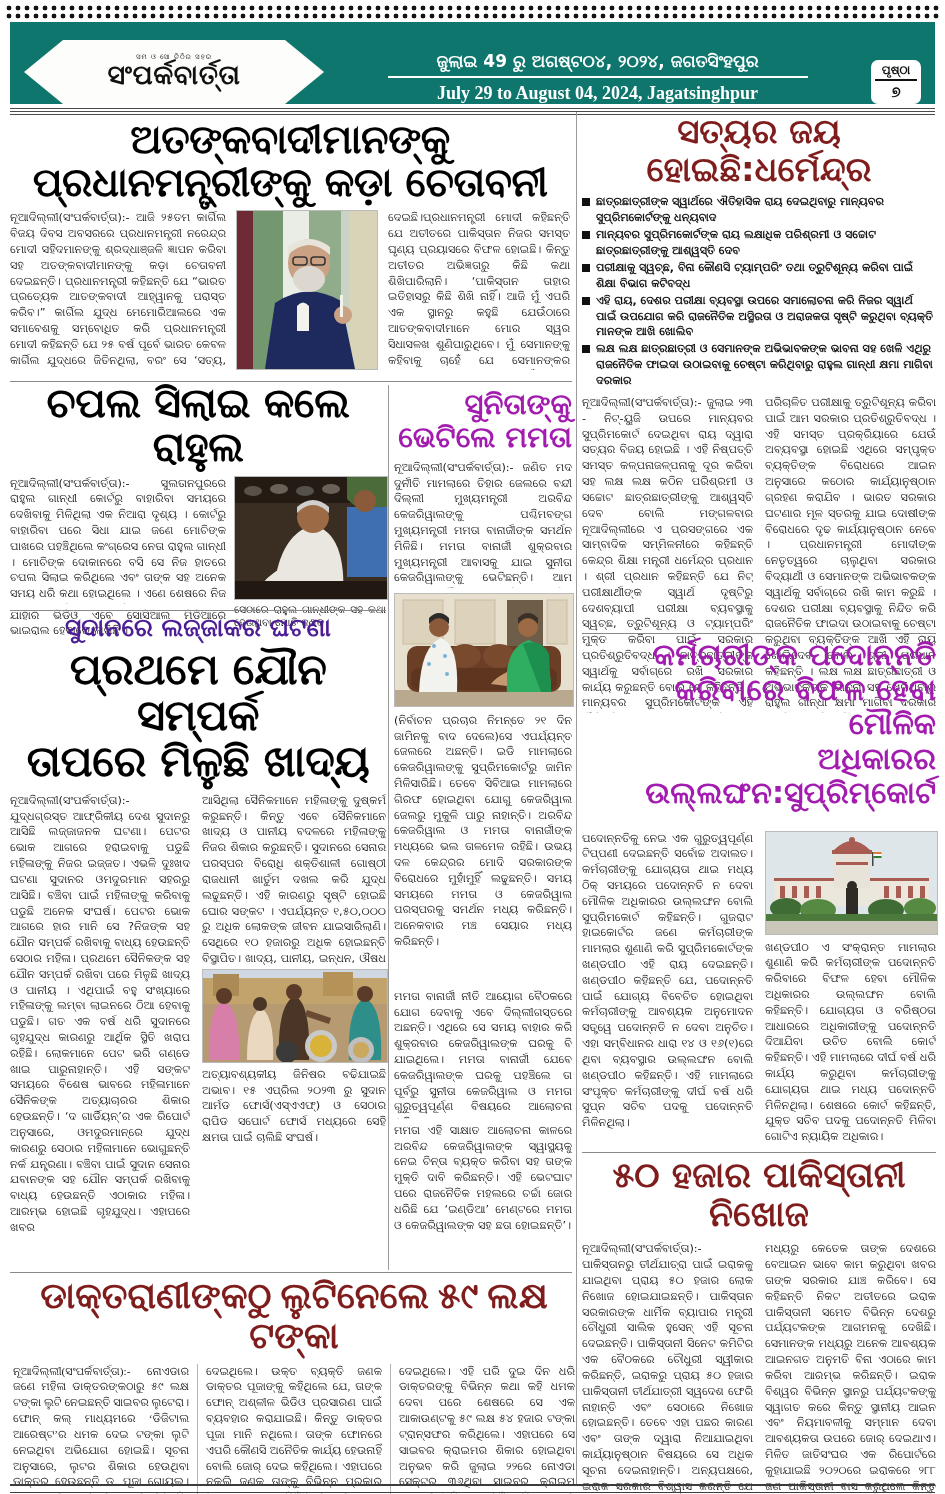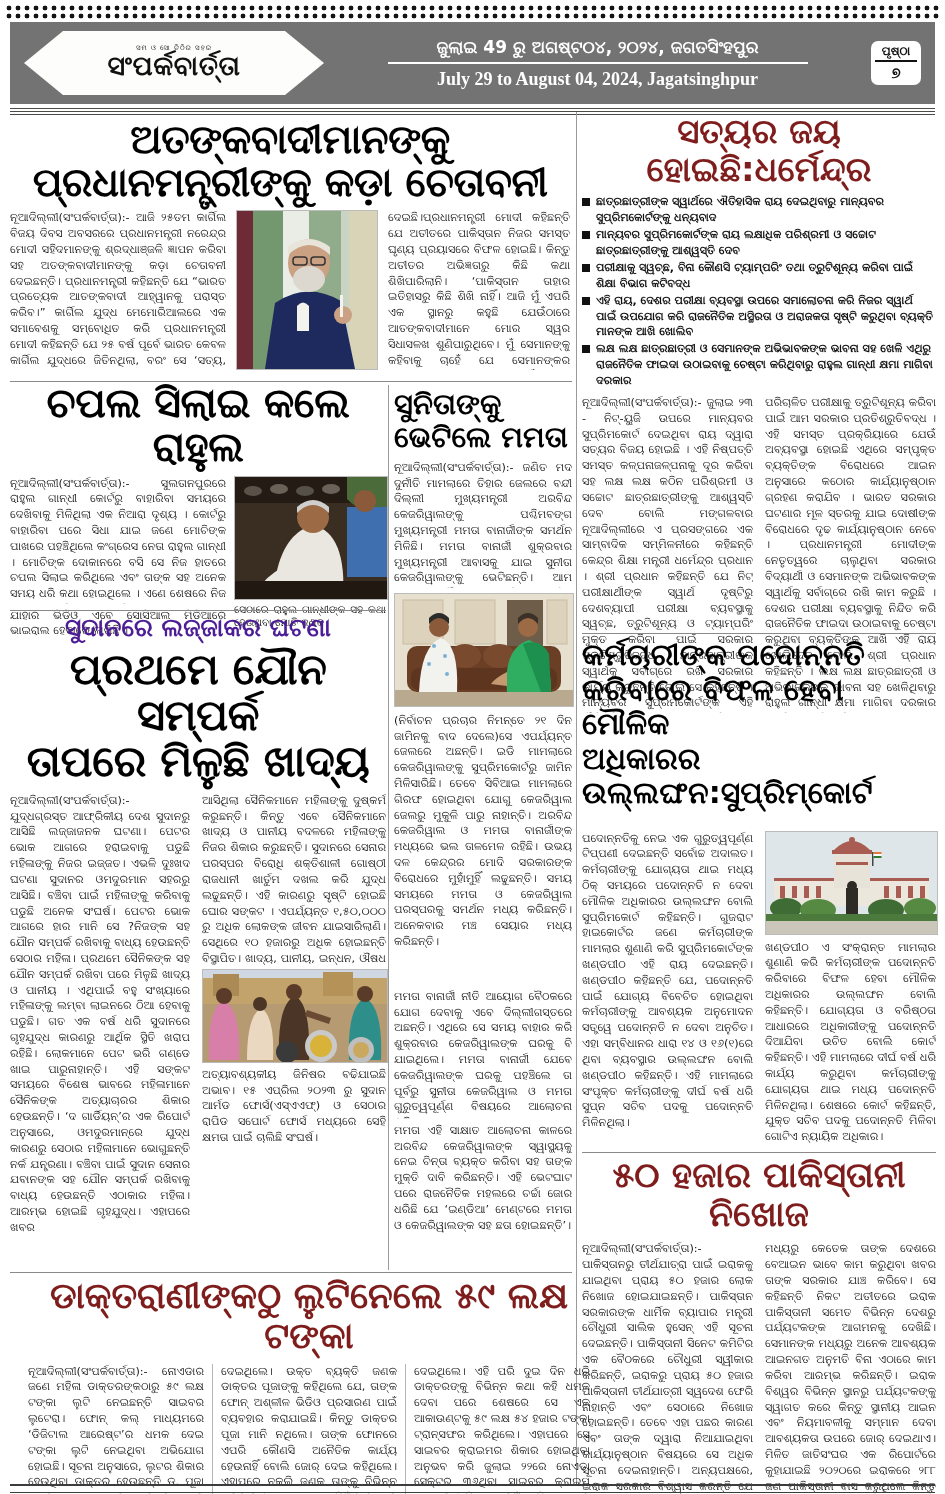--- a/index.html
+++ b/index.html
@@ -4,22 +4,22 @@
 <style>
   html,body{margin:0;padding:0;background:#ffffff;}
   .page{position:relative;width:945px;height:1494px;background:#fff;overflow:hidden;
         font-family:"DejaVu Sans",sans-serif;color:#1b1b1b;}
   .abs{position:absolute;}
   
   .dots{position:absolute;top:4px;left:6px;right:6px;height:16px;
         background-image:radial-gradient(circle at 3px 4px,#141414 2.1px,transparent 2.7px);
         background-size:9px 8px;}
   
-  .masthead{position:absolute;top:22px;left:10px;right:10px;height:82px;background:#737373;
-            display:flex;align-items:center;justify-content:space-between;padding:0 14px;box-sizing:border-box;}
+  .masthead{position:absolute;top:22px;left:10px;right:10px;height:82px;background:#0f766e;
+            display:flex;align-items:flex-end;justify-content:space-between;padding:0 14px;box-sizing:border-box;}
   .logo{width:300px;height:64px;background:#fdfdfb;color:#111;
         clip-path:polygon(0 50%,13% 0,87% 0,100% 50%,87% 100%,13% 100%);
         display:flex;flex-direction:column;align-items:center;justify-content:center;}
   .logo-tagline{font-size:7px;letter-spacing:1px;line-height:1;}
   .logo-title{font-size:27px;font-weight:800;line-height:1.05;letter-spacing:.5px;}
   .dateline{flex:1;display:flex;flex-direction:column;align-items:center;color:#fff;margin:0 10px;}
   .date-odia{font-size:17px;font-weight:700;padding-bottom:5px;border-bottom:2px solid #fff;
              width:420px;text-align:center;}
   .date-eng{font-family:"Liberation Serif",serif;font-size:18px;font-weight:700;margin-top:5px;}
   .pagebox{width:50px;background:#fff;border-radius:7px;padding:3px 0;text-align:center;color:#111;}
@@ -29,21 +29,21 @@
           background:repeating-linear-gradient(#4c4a47 0 1px,transparent 1px 3px);}
   
   .hrule{background:#8a8a88;height:1px;}
   .vrule{background:#9a9a98;width:1px;}
   .bottomrule{position:absolute;left:10px;right:10px;top:1484px;height:6px;
               border-top:2px solid #3c3c3a;border-bottom:1px solid #3c3c3a;}
   
   .kicker{font-size:25px;font-weight:800;text-align:center;color:#4c1d95;line-height:1.1;}
   .h-xl{font-size:40px;font-weight:800;text-align:center;color:#000;line-height:1.08;letter-spacing:-.5px;}
   .h-lg{font-size:33px;font-weight:800;text-align:center;color:#7f1d1d;line-height:1.12;}
-  .h-md{font-size:29px;font-weight:800;text-align:left;color:#000000;line-height:1.15;}
+  .h-md{font-size:29px;font-weight:800;text-align:right;color:#a21caf;line-height:1.15;}
   .body-text{font-size:11.3px;line-height:1.4;text-align:justify;color:#191919;overflow:hidden;}
   .caption{font-size:10.5px;line-height:1.3;color:#111;text-align:justify;overflow:hidden;}
   .cols{display:flex;}
   .clip{overflow:hidden;}
   
   .bullet{display:flex;font-size:11.2px;line-height:1.42;font-weight:600;color:#111;margin-bottom:1px;}
   .sq{flex:0 0 8px;height:8px;background:#111;margin:4px 6px 0 0;}
   .photo{display:block;}
   .photo svg{display:block;width:100%;height:100%;}
 </style>
@@ -291,21 +291,21 @@
   <section class="abs" style="left:582px;top:1156px;width:354px;height:328px;">
     <div class="h-lg" style="font-size:35px;">୫୦ ହଜାର ପାକିସ୍ତାନୀ ନିଖୋଜ</div>
     <div class="cols" style="margin-top:7px;">
       <div class="body-text clip" style="width:171px;height:268px;">ନୂଆଦିଲ୍ଲୀ(ସଂପର୍କବାର୍ତ୍ତା):- ପାକିସ୍ତାନରୁ ତୀର୍ଥଯାତ୍ରା ପାଇଁ ଇରାକକୁ ଯାଇଥିବା ପ୍ରାୟ ୫୦ ହଜାର ଲୋକ ନିଖୋଜ ହୋଇଯାଇଛନ୍ତି। ପାକିସ୍ତାନ ସରକାରଙ୍କ ଧାର୍ମିକ ବ୍ୟାପାର ମନ୍ତ୍ରୀ ଚୌଧୁରୀ ସାଲିକ ହୁସେନ୍ ଏହି ସୂଚନା ଦେଇଛନ୍ତି। ପାକିସ୍ତାନୀ ସିନେଟ କମିଟିର ଏକ ବୈଠକରେ ଚୌଧୁରୀ ସ୍ୱୀକାର କରିଛନ୍ତି, ଇରାକରୁ ପ୍ରାୟ ୫୦ ହଜାର ପାକିସ୍ତାନୀ ତୀର୍ଥଯାତ୍ରୀ ସ୍ୱଦେଶ ଫେରି ନାହାନ୍ତି ଏବଂ ସେଠାରେ ନିଖୋଜ ହୋଇଛନ୍ତି। ତେବେ ଏହା ପଛର କାରଣ ଏବଂ ତାଙ୍କ ଦ୍ୱାରା ନିଆଯାଇଥିବା କାର୍ଯ୍ୟାନୁଷ୍ଠାନ ବିଷୟରେ ସେ ଅଧିକ ସୂଚନା ଦେଇନାହାନ୍ତି। ଅନ୍ୟପକ୍ଷରେ, ଇରାକ ସରକାର ବିଶ୍ୱାସ କରନ୍ତି ଯେ ନିଖୋଜ ପାକିସ୍ତାନୀମାନେ ତାଙ୍କ ଦେଶରେ ବେଆଇନ ଭାବେ କାମ କରୁଛନ୍ତି।</div>
       <div class="body-text clip" style="width:171px;height:268px;margin-left:12px;">ମଧ୍ୟରୁ କେତେକ ତାଙ୍କ ଦେଶରେ ବେଆଇନ ଭାବେ କାମ କରୁଥିବା ଖବର ତାଙ୍କ ସରକାର ଯାଞ୍ଚ କରିବେ। ସେ କହିଛନ୍ତି ନିକଟ ଅତୀତରେ ଇରାକ ପାକିସ୍ତାନୀ ସମେତ ବିଭିନ୍ନ ଦେଶରୁ ପର୍ଯ୍ୟଟକଙ୍କ ଆଗମନକୁ ଦେଖିଛି। ସେମାନଙ୍କ ମଧ୍ୟରୁ ଅନେକ ଆବଶ୍ୟକ ଆଇନଗତ ଅନୁମତି ବିନା ଏଠାରେ କାମ କରିବା ଆରମ୍ଭ କରିଛନ୍ତି। ଇରାକ ବିଶ୍ୱର ବିଭିନ୍ନ ସ୍ଥାନରୁ ପର୍ଯ୍ୟଟକଙ୍କୁ ସ୍ୱାଗତ କରେ କିନ୍ତୁ ସ୍ଥାନୀୟ ଆଇନ ଏବଂ ନିୟମାବଳୀକୁ ସମ୍ମାନ ଦେବା ଆବଶ୍ୟକତା ଉପରେ ଜୋର୍ ଦେଇଥାଏ। ମିଳିତ ଜାତିସଂଘର ଏକ ରିପୋର୍ଟରେ କୁହାଯାଇଛି ୨୦୨୦ରେ ଇରାକରେ ୨୮୮ ଜଣ ପାକିସ୍ତାନୀ ବାସ କରୁଥିଲେ କିନ୍ତୁ ପ୍ରକୃତରେ ଏହି ସଂଖ୍ୟା ଢେର ଅଧିକ ବୋଲି ରିପୋର୍ଟ କହିଛି।</div>
     </div>
   </section>
 
   <div class="abs hrule" style="left:10px;top:1272px;width:562px;"></div>
 
-  <section class="abs" style="left:28px;top:1276px;width:562px;height:208px;">
+  <section class="abs" style="left:13px;top:1276px;width:562px;height:208px;font-family:Liberation Serif, serif;">
     <div class="h-lg" style="font-size:36px;">ଡାକ୍ତରାଣୀଙ୍କଠୁ ଲୁଟିନେଲେ ୫୯ ଲକ୍ଷ ଟଙ୍କା</div>
     <div class="cols" style="margin-top:7px;">
       <div class="body-text clip" style="width:176px;height:148px;">ନୂଆଦିଲ୍ଲୀ(ସଂପର୍କବାର୍ତ୍ତା):- ନୋଏଡାର ଜଣେ ମହିଳା ଡାକ୍ତରଙ୍କଠାରୁ ୫୯ ଲକ୍ଷ ଟଙ୍କା ଲୁଟି ନେଇଛନ୍ତି ସାଇବର ଲୁଟେରା। ଫୋନ୍ କଲ୍ ମାଧ୍ୟମରେ ‘ଡିଜିଟାଲ ଆରେଷ୍ଟ’ର ଧମକ ଦେଇ ଟଙ୍କା ଲୁଟି ନେଇଥିବା ଅଭିଯୋଗ ହୋଇଛି। ସୂଚନା ଅନୁସାରେ, ଲୁଟର ଶିକାର ହେଉଥିବା ଡାକ୍ତର ହେଉଛନ୍ତି ଡ. ପୂଜା ଗୋୟଲ। ସେ ନୋଏଡା ସେକ୍ଟର ୭୭ରେ ରୁହନ୍ତି। ଜୁଲାଇ ୧୩ରେ ତାଙ୍କ ପାଖକୁ ଏକ କଲ୍ ଆସିଥିଲା। କଲ୍ କରିଥିବା ବ୍ୟକ୍ତି ନିଜକୁ ଟେଲିଫୋନ୍ ରେଗୁଲେଟୋରୀ ଅଥରିଟି ଅଫ୍ ଇଣ୍ଡିଆର ଜଣେ ଅଧିକାରୀ ବୋଲି ପରିଚୟ</div>
       <div class="body-text clip" style="width:176px;height:148px;margin-left:8px;padding-left:8px;border-left:1px solid #b5b5b3;">ଦେଇଥିଲେ। ଉକ୍ତ ବ୍ୟକ୍ତି ଜଣକ ଡାକ୍ତର ପୂଜାଙ୍କୁ କହିଥିଲେ ଯେ, ତାଙ୍କ ଫୋନ୍ ଅଶ୍ଳୀଳ ଭିଡିଓ ପ୍ରସାରଣ ପାଇଁ ବ୍ୟବହାର କରାଯାଇଛି। କିନ୍ତୁ ଡାକ୍ତର ପୂଜା ମାନି ନଥିଲେ। ତାଙ୍କ ଫୋନରେ ଏପରି କୌଣସି ଅନୈତିକ କାର୍ଯ୍ୟ ହେଉନାହିଁ ବୋଲି ଜୋର୍ ଦେଇ କହିଥିଲେ। ଏହାପରେ ନକଲି ଜଣକ ତାଙ୍କୁ ବିଭିନ୍ନ ପ୍ରକାର ଆଇନ ଦେଖାଇ ଭିଡିଓ କଲରେ ଜଏନ୍ ହେବାକୁ କହିଥିଲେ। ଡାକ୍ତର ଗୋୟଲ ମଧ୍ୟ ଭିଡିଓ କଲରେ ଜଏନ ହୋଇଥିଲେ। ଯଦି ଟଙ୍କା ଡିପୋଜିଟ ନ କରନ୍ତି ତେବେ ତାଙ୍କୁ ଗୁରୁତର ପରିଣାମ ଭୋଗିବାକୁ ପଡ଼ିବ, ‘ଡିଜିଟାଲ ଆରେଷ୍ଟ’ ମଧ୍ୟ କରାଯିବ ବୋଲି ଧମକ</div>
       <div class="body-text clip" style="width:176px;height:148px;margin-left:8px;padding-left:8px;border-left:1px solid #b5b5b3;">ଦେଇଥିଲେ। ଏହି ପରି ଦୁଇ ଦିନ ଧରି ଡାକ୍ତରଙ୍କୁ ବିଭିନ୍ନ କଥା କହି ଧମକ ଦେବା ପରେ ଶେଷରେ ସେ ଏକ ଆକାଉଣ୍ଟକୁ ୫୯ ଲକ୍ଷ ୫୪ ହଜାର ଟଙ୍କା ଟ୍ରାନ୍ସଫର କରିଥିଲେ। ଏହାପରେ ସେ ସାଇବର କ୍ରାଇମର ଶିକାର ହୋଇଥିବା ଅନୁଭବ କରି ଜୁଲାଇ ୨୨ରେ ନୋଏଡା ସେକ୍ଟର ୩୬ଥିବା ସାଇବର କ୍ରାଇମ ସେଲରେ ଅଭିଯୋଗ କରିଛନ୍ତି। ସାଇବର ଥାନା ଆସିଷ୍ଟାଣ୍ଟ ପୁଲିସ୍ କମିଶନର ବିବେକ ରଞ୍ଜନ ରାୟ କହିଛନ୍ତି, ଆମ ପାଖରେ ଅଭିଯୋଗ ପହଞ୍ଚିଛି। ଆମେ ଟଙ୍କା ଟ୍ରାନ୍ସଫର ହୋଇଥିବା ଆକାଉଣ୍ଟ ଜବତ କରି ତଦନ୍ତ କରୁଛୁ। ଯାଞ୍ଚ ପରେ ଆଇନଗତ କାର୍ଯ୍ୟାନୁଷ୍ଠାନ ଗ୍ରହଣ କରାଯିବ।</div>
     </div>
   </section>
 
   <div class="bottomrule"></div>
 

